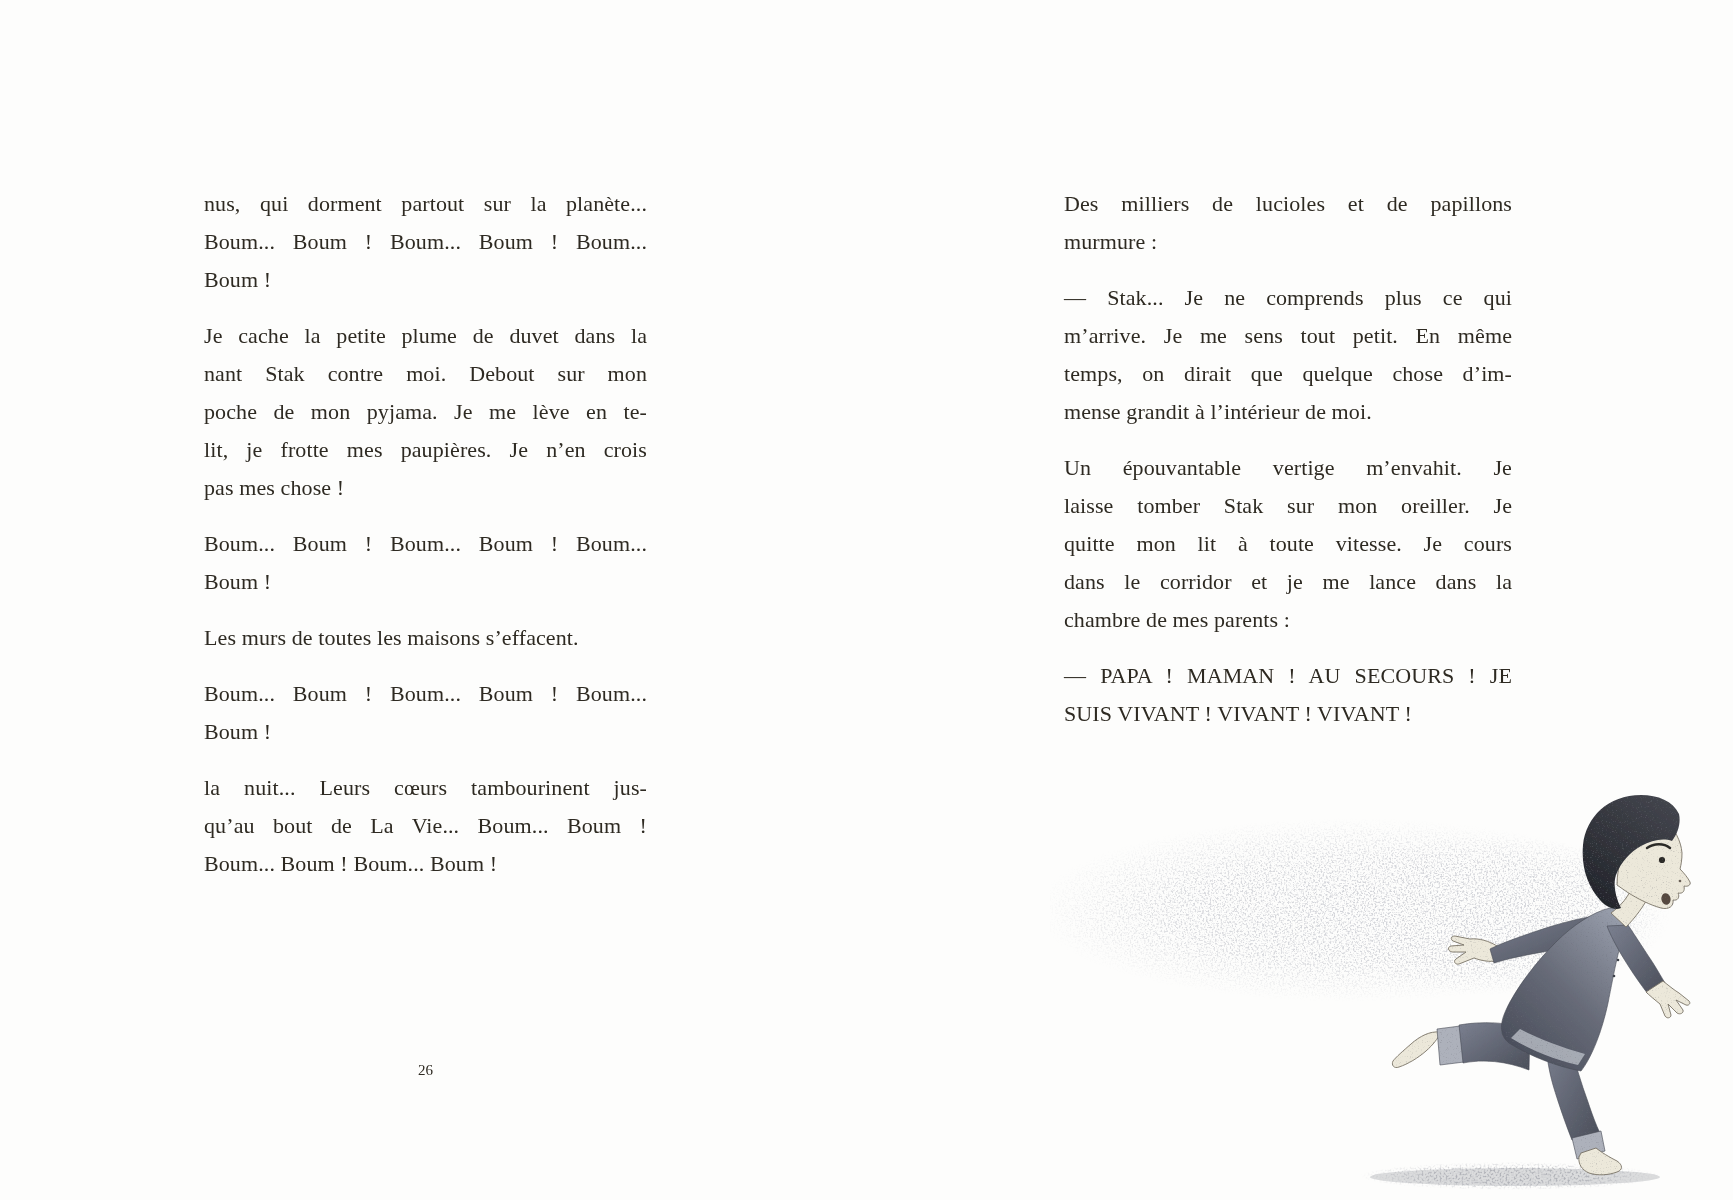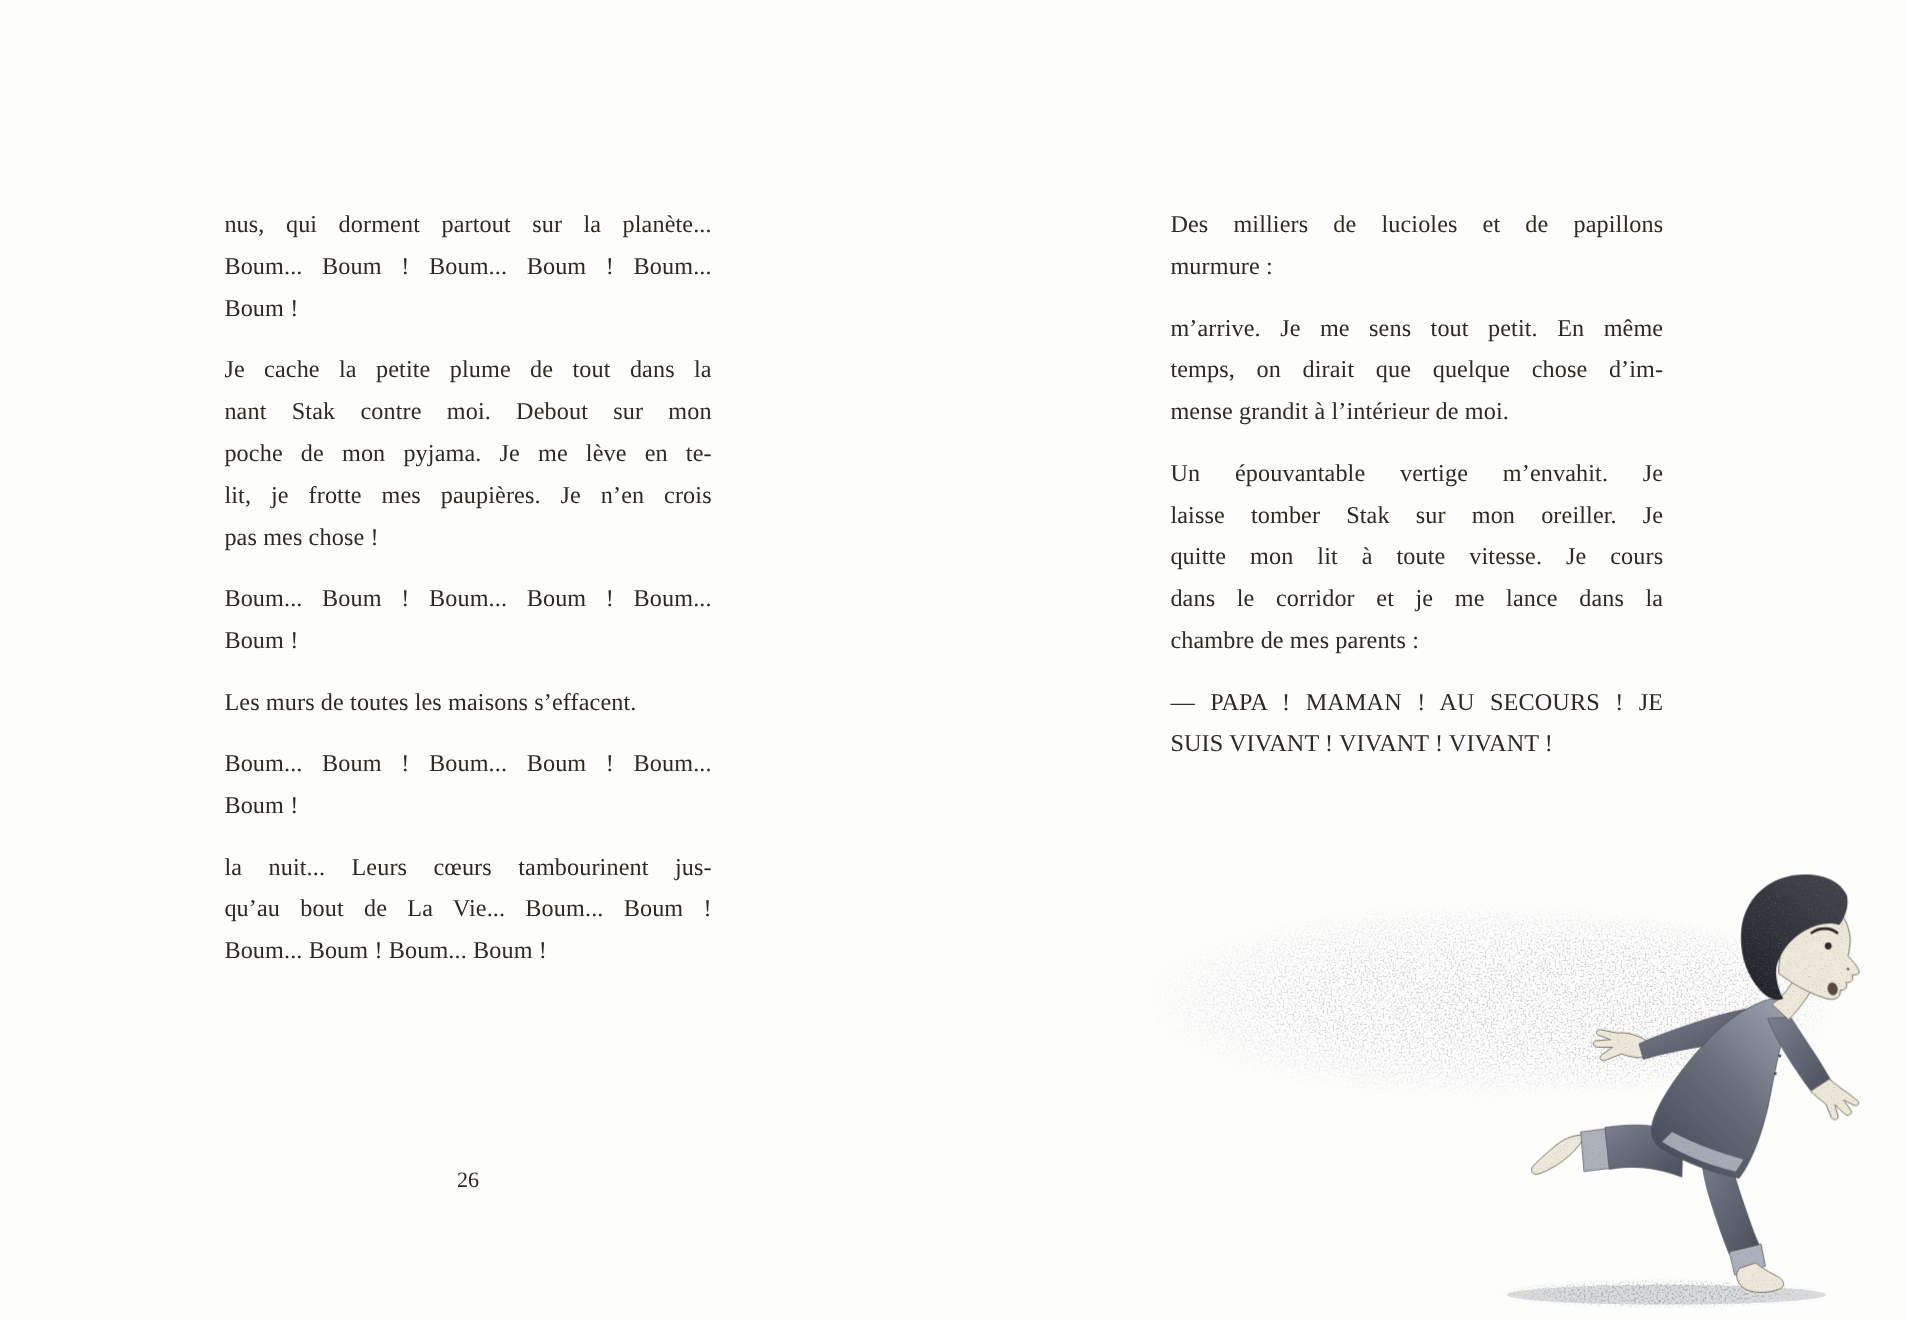--- a/index.html
+++ b/index.html
@@ -15,37 +15,37 @@
   .col-right { left:1064px; top:185px; width:448px; }
   .para { margin:0 0 18px 0; }
   .line {
     font-size:22px; line-height:38px;
     text-align:justify;
     letter-spacing:0.1px;
   }
   .line.j { text-align-last:justify; }
   .pagenum {
     position:absolute; left:204px; top:1062px; width:443px;
-    text-align:center; font-size:20px;
+    text-align:center; font-size:15px;
   }
   .illu { position:absolute; left:1050px; top:780px; width:683px; height:420px; }
   .skin { fill:#ece8da; stroke:#7a7467; stroke-width:0.9; }
   .cloth { stroke:#474a54; stroke-width:0.6; }
 </style>
 </head>
 <body>
 
 <div class="col col-left">
     <div class="para">
       <div class="line j">nus, qui dorment partout sur la planète...</div>
       <div class="line j">Boum... Boum ! Boum... Boum ! Boum...</div>
       <div class="line">Boum !</div>
     </div>
     <div class="para">
-      <div class="line j">Je cache la petite plume de tout dans la</div>
+      <div class="line j">Je cache la petite plume de duvet dans la</div>
       <div class="line j">nant Stak contre moi. Debout sur mon</div>
       <div class="line j">poche de mon pyjama. Je me lève en te-</div>
       <div class="line j">lit, je frotte mes paupières. Je n’en crois</div>
       <div class="line">pas mes chose !</div>
     </div>
     <div class="para">
       <div class="line j">Boum... Boum ! Boum... Boum ! Boum...</div>
       <div class="line">Boum !</div>
     </div>
     <div class="para">
@@ -63,20 +63,21 @@
   </div>
 
 <div class="pagenum">26</div>
 
 <div class="col col-right">
     <div class="para">
       <div class="line j">Des milliers de lucioles et de papillons</div>
       <div class="line">murmure :</div>
     </div>
     <div class="para">
+      <div class="line j">— Stak... Je ne comprends plus ce qui</div>
       <div class="line j">m’arrive. Je me sens tout petit. En même</div>
       <div class="line j">temps, on dirait que quelque chose d’im-</div>
       <div class="line">mense grandit à l’intérieur de moi.</div>
     </div>
     <div class="para">
       <div class="line j">Un épouvantable vertige m’envahit. Je</div>
       <div class="line j">laisse tomber Stak sur mon oreiller. Je</div>
       <div class="line j">quitte mon lit à toute vitesse. Je cours</div>
       <div class="line j">dans le corridor et je me lance dans la</div>
       <div class="line">chambre de mes parents :</div>

